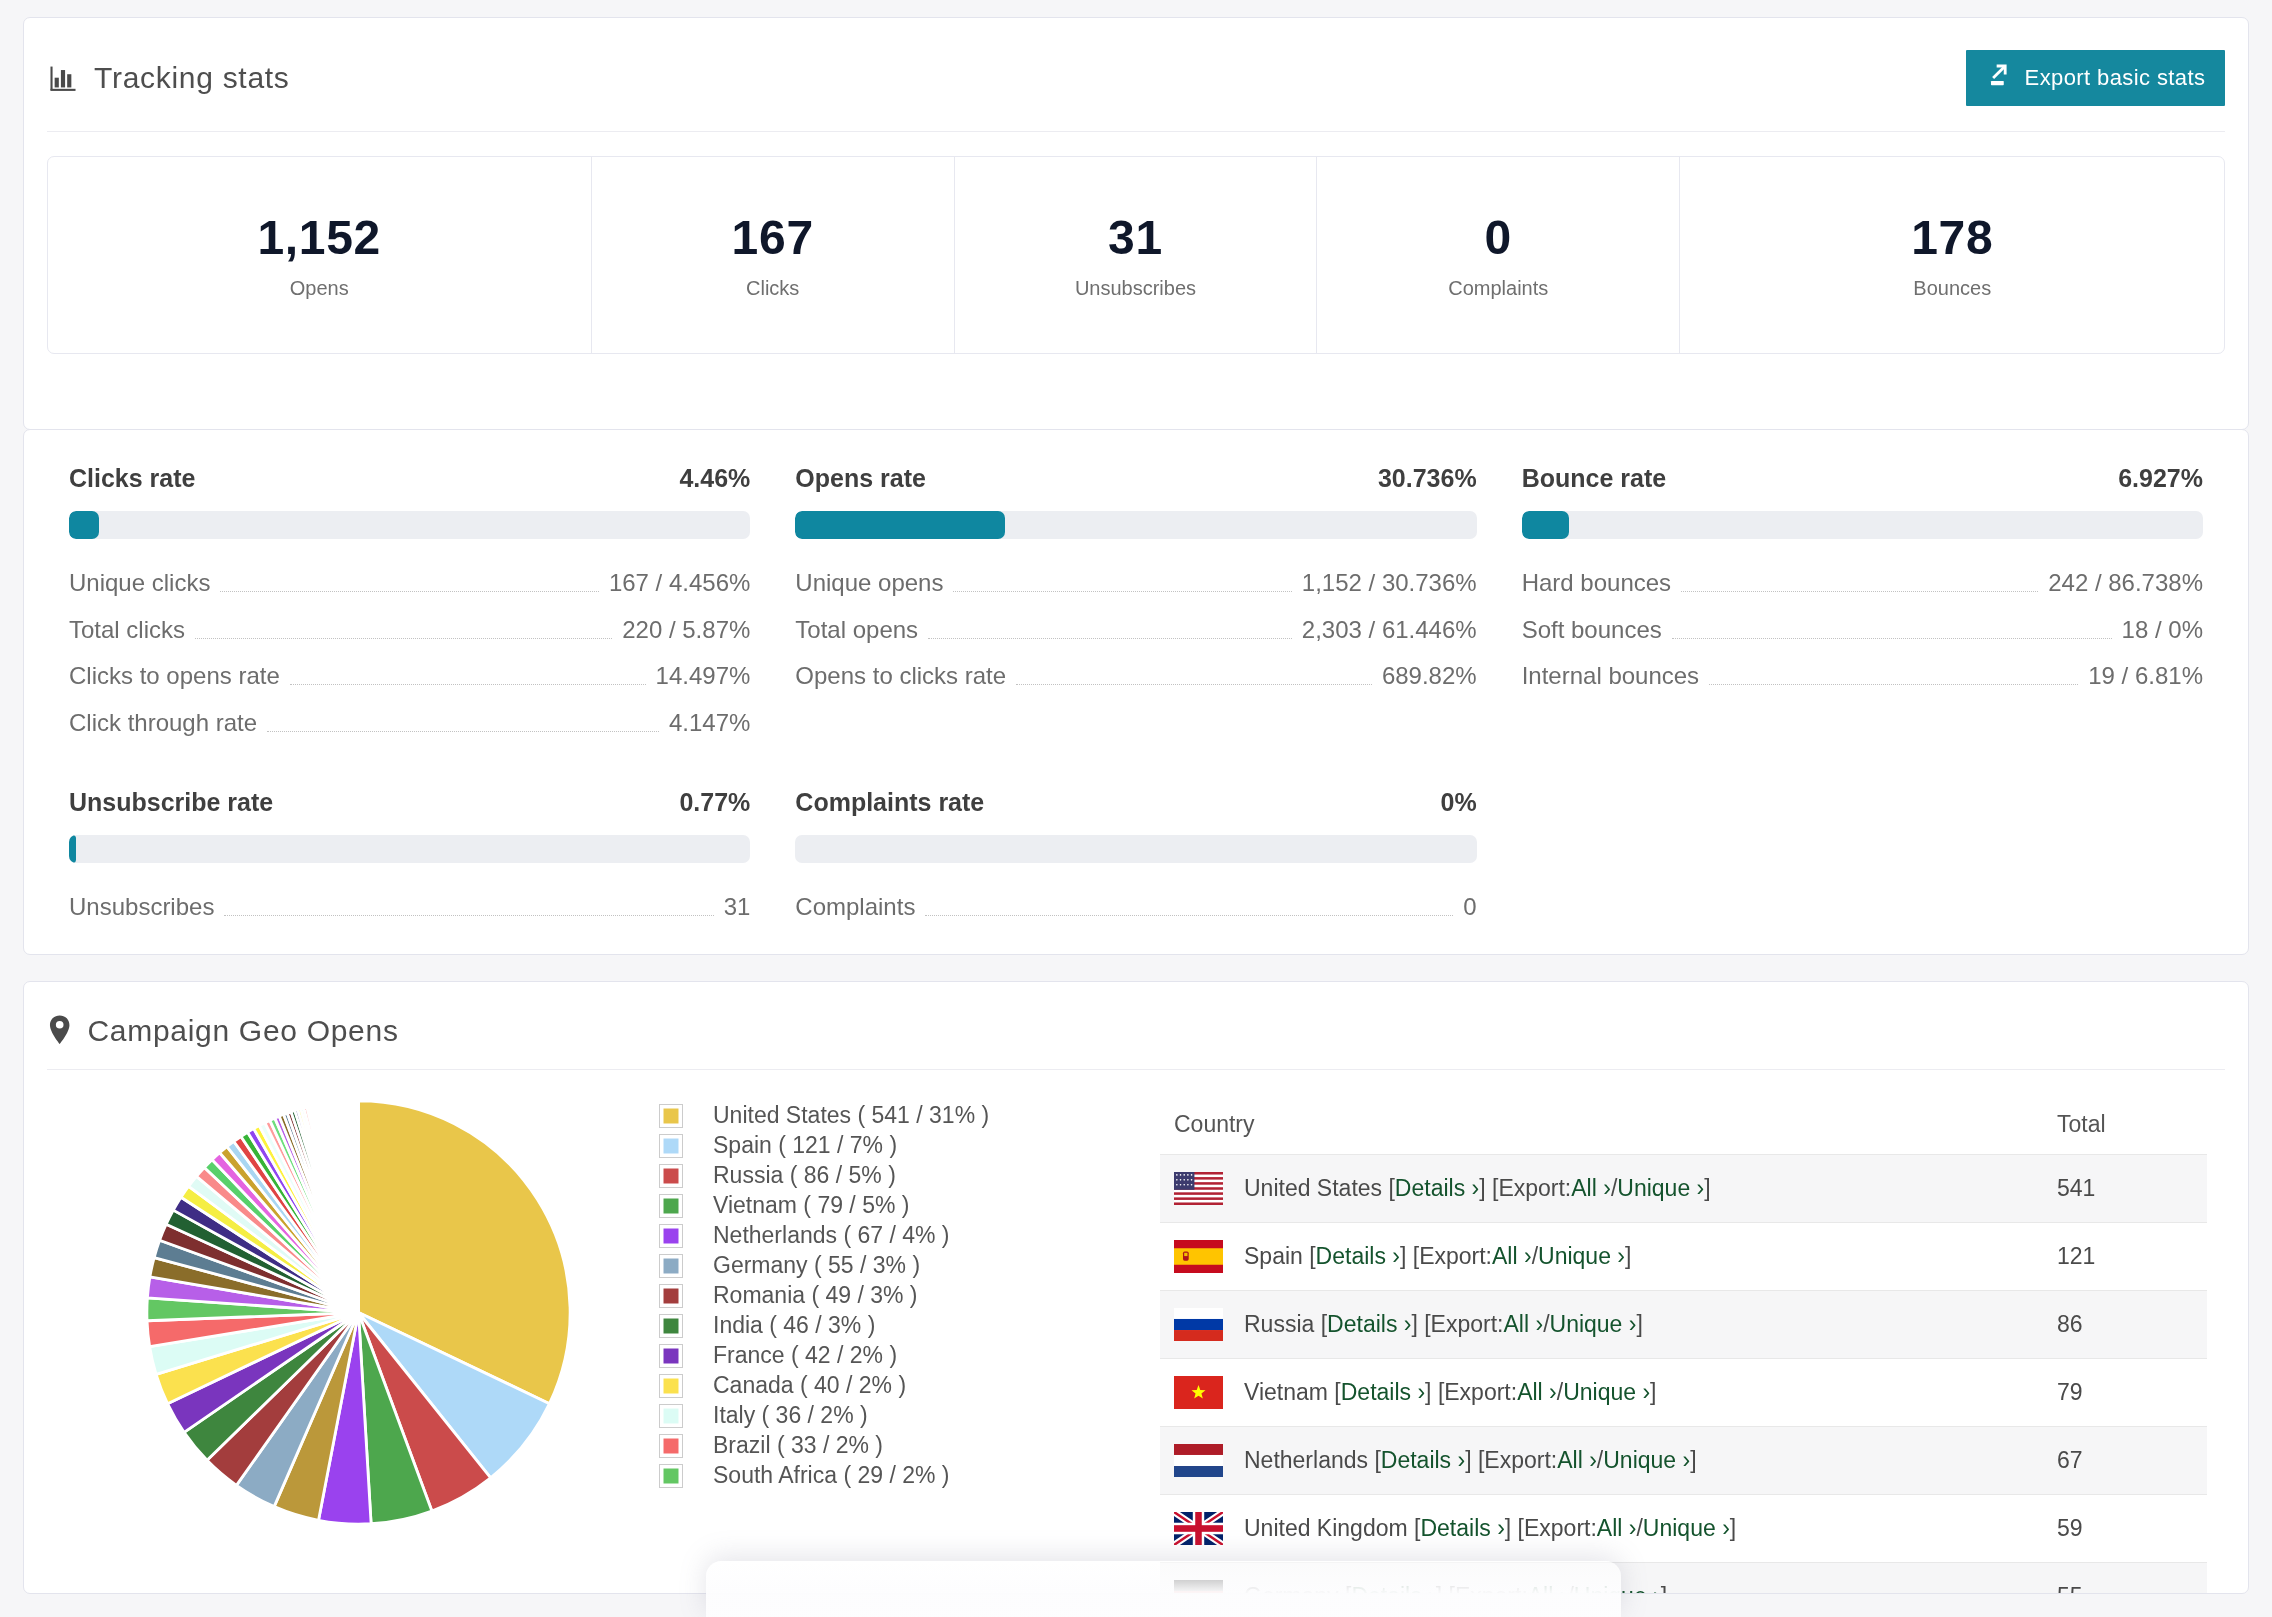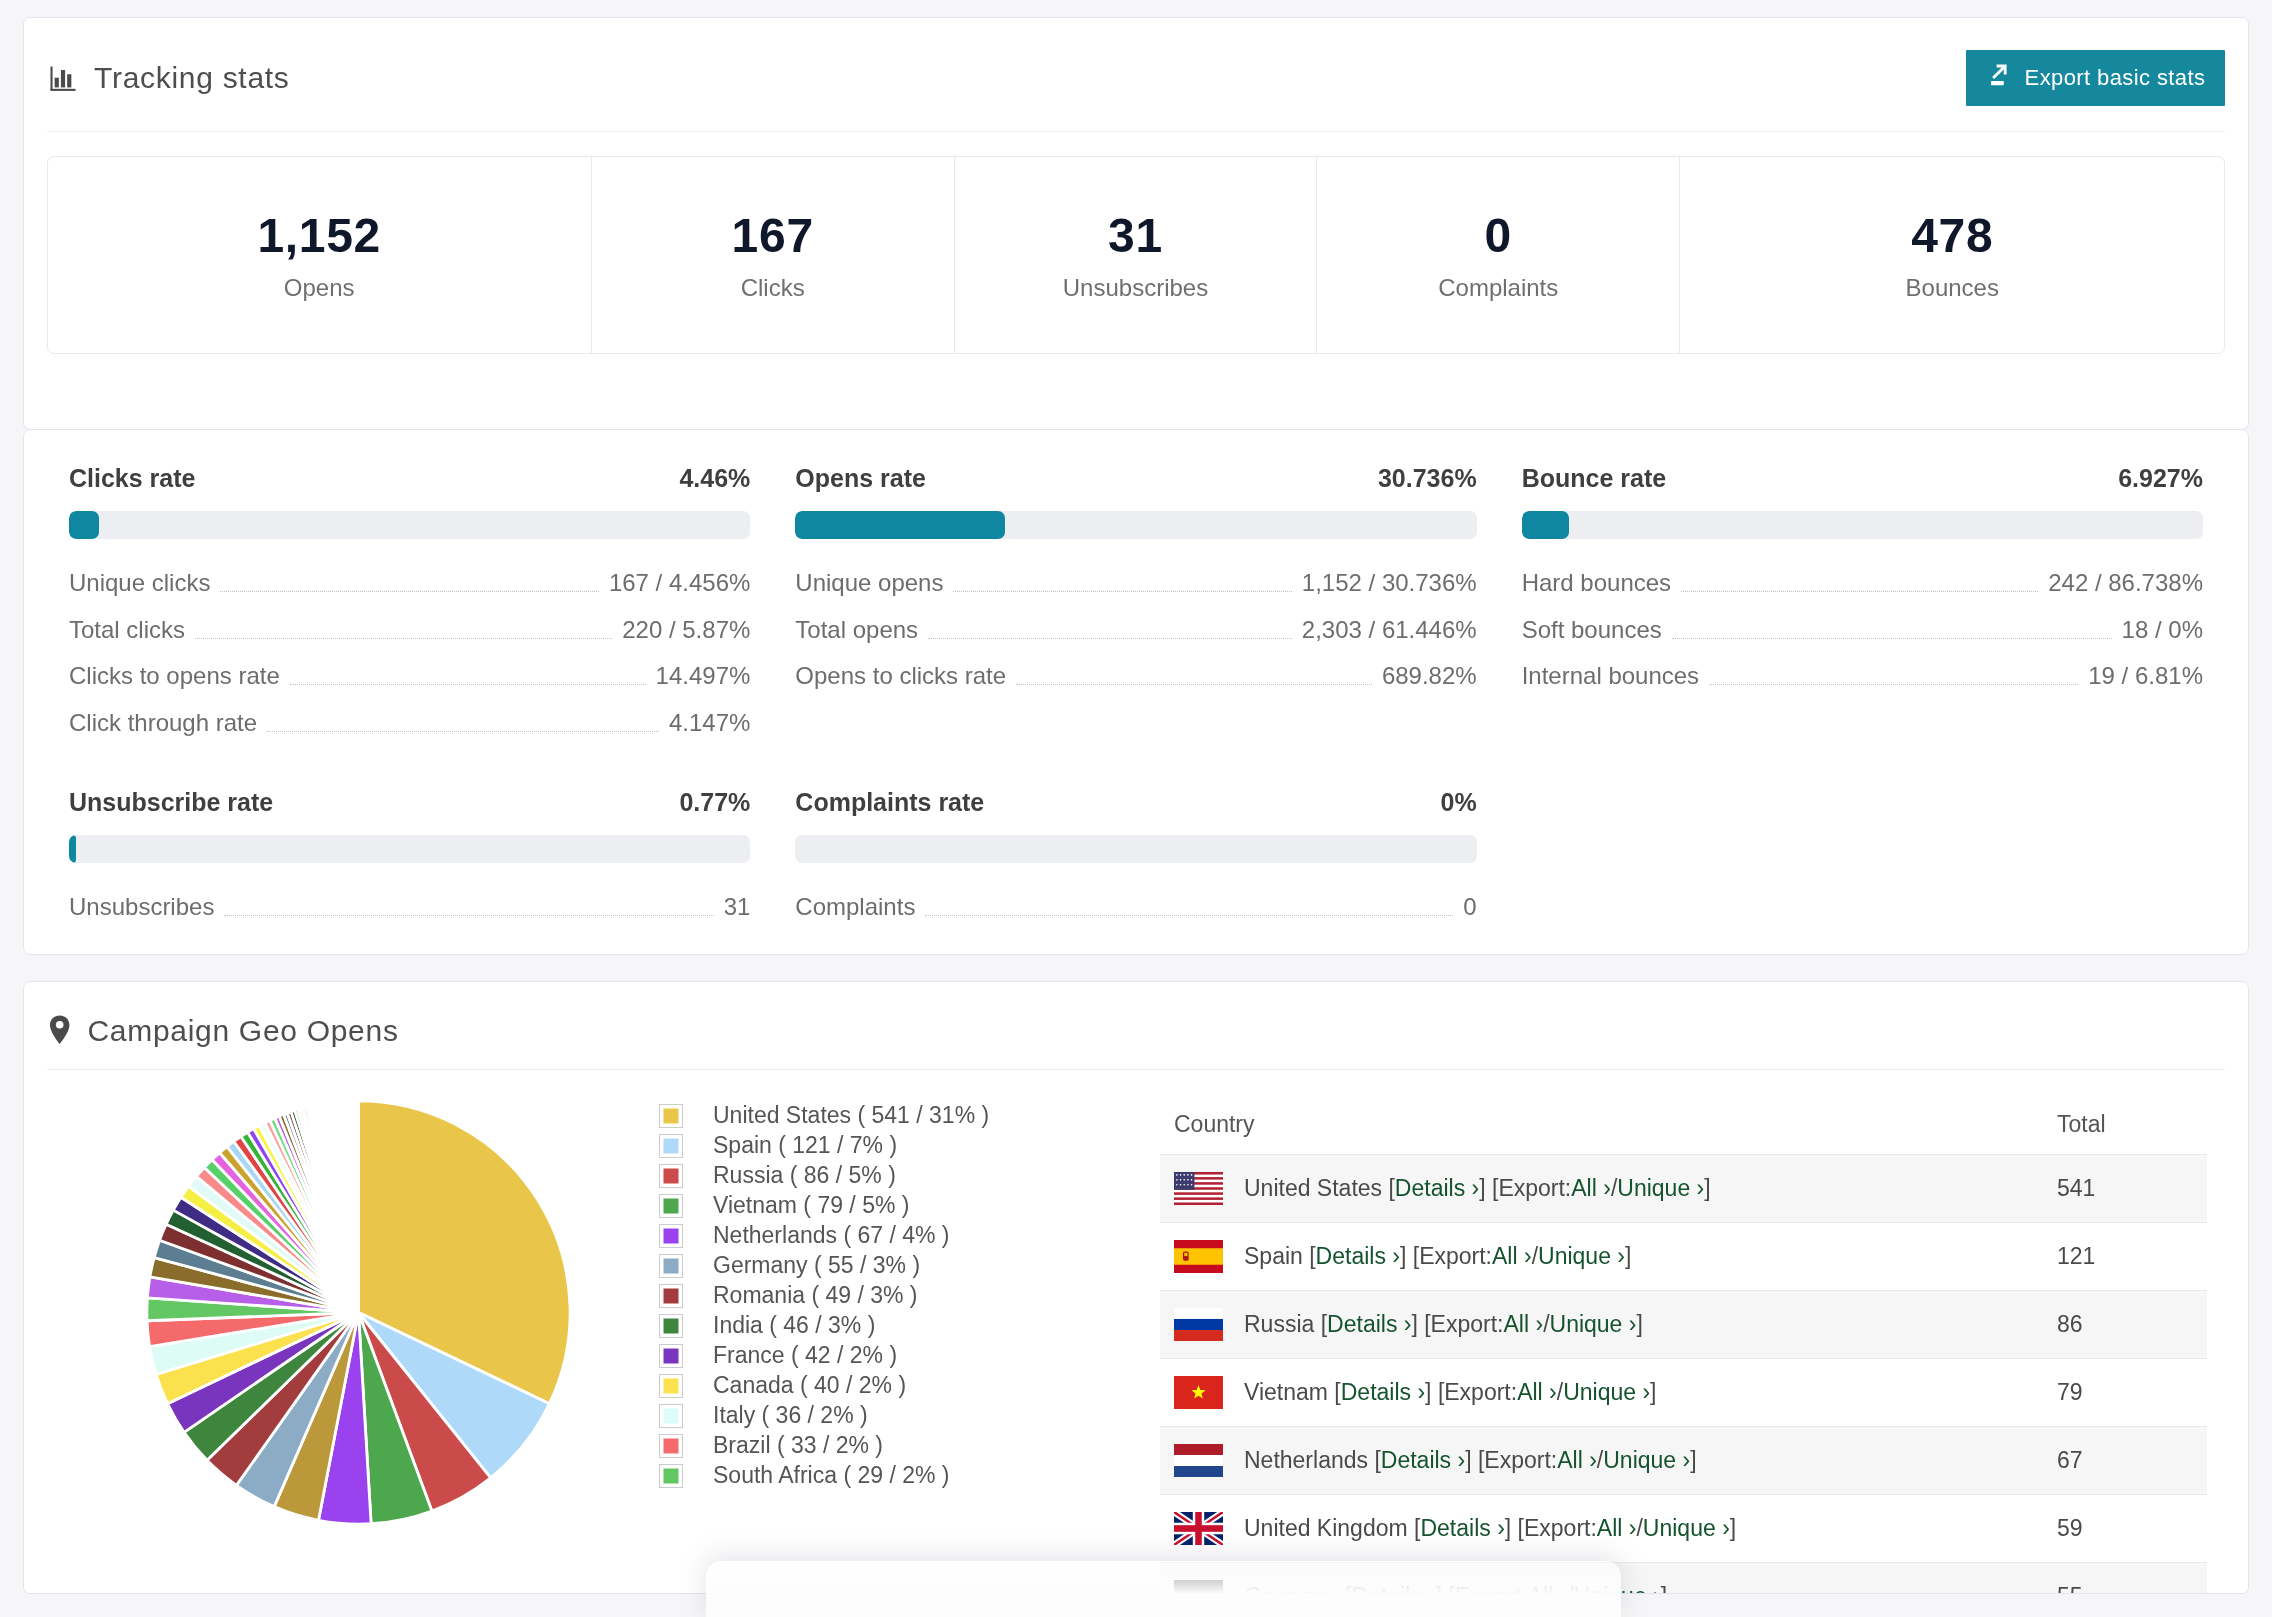--- a/index.html
+++ b/index.html
@@ -38,21 +38,21 @@
     display: flex;
   }
   .stat-cell {
     display: flex; flex-direction: column; align-items: center; justify-content: center;
     border-right: 0.7px solid #e7e8f0;
   }
   .stat-cell:last-child { border-right: none; }
   .stat-cell.w-lg { flex: 0 0 25%; }
   .stat-cell.w-sm { flex: 0 0 16.666%; }
   .stat-value { font-size: 48px; font-weight: bold; color: #0f172a; letter-spacing: 0.7px; }
-  .stat-label { font-size: 24px; color: #6f6f6f; margin-top: 11.3px; }
+  .stat-label { font-size: 20px; color: #6f6f6f; margin-top: 11.3px; }
 
   
   #rates-grid {
     padding: 34px 45px 0 45px;
     display: grid; grid-template-columns: 1fr 1fr 1fr;
     column-gap: 45px; row-gap: 51px;
   }
   .rate-head { display: flex; justify-content: space-between; align-items: baseline;
     font-size: 25px; font-weight: bold; color: #3f3f3f; text-align: right; }
   .bar-track { margin-top: 18.4px; height: 28px; background: #eceef2; border-radius: 7px; overflow: hidden; }
@@ -132,21 +132,21 @@
       </div>
       <div class="stat-cell w-sm">
         <div class="stat-value">31</div>
         <div class="stat-label">Unsubscribes</div>
       </div>
       <div class="stat-cell w-sm">
         <div class="stat-value">0</div>
         <div class="stat-label">Complaints</div>
       </div>
       <div class="stat-cell w-lg">
-        <div class="stat-value">478</div>
+        <div class="stat-value">178</div>
         <div class="stat-label">Bounces</div>
       </div>
     </div>
 </div>
 
 <div class="card" id="card-rates">
   <div id="rates-grid">
       <div class="rate-block">
         <div class="rate-head">
           <span>Clicks rate</span>

